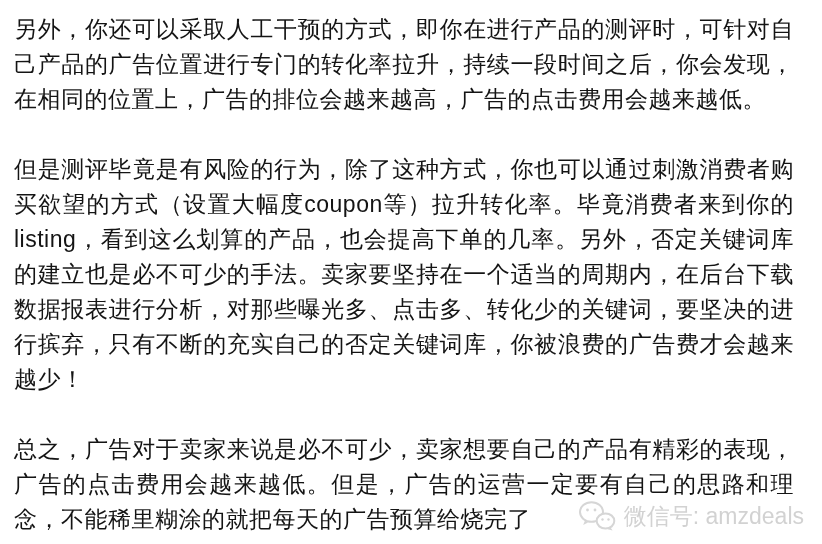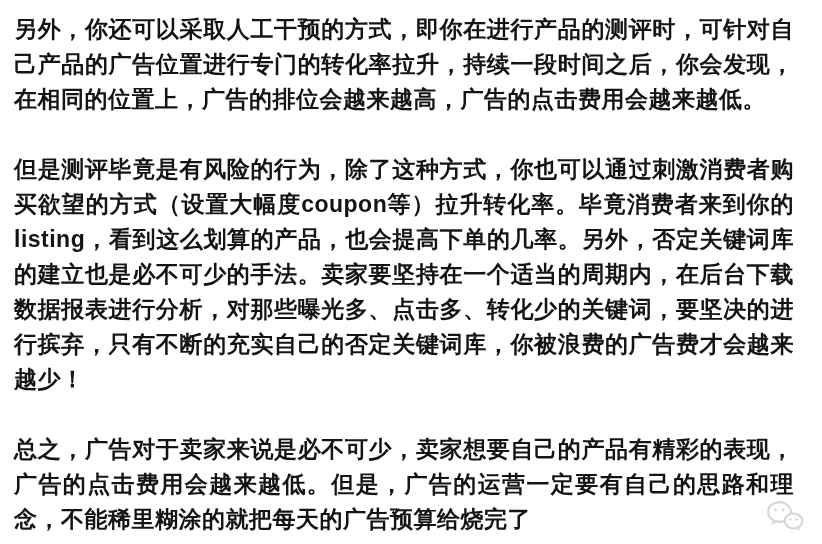--- a/index.html
+++ b/index.html
@@ -16,21 +16,21 @@
     left: 14px;
     top: 12px;
     right: 28px;
     color: #141414;
     font-size: 23px;
     line-height: 35px;
     letter-spacing: 0.5px;
     text-align: justify;
     text-justify: inter-ideograph;
   }
-  .para { margin: 0 0 35px 0; font-weight: bold; }
+  .para { margin: 0 0 35px 0; }
   .watermark {
     position: absolute;
     right: 18px;
     bottom: 12px;
     display: flex;
     align-items: center;
     gap: 8px;
     color: #d2d2d2;
     font-size: 23px;
     white-space: nowrap;
@@ -54,13 +54,14 @@
       <ellipse cx="13.5" cy="12" rx="11.5" ry="9.8" fill="#ffffff" stroke="#d6d6d6" stroke-width="2"></ellipse>
       <path d="M7 20.5 L5.2 25 L10 22.5 Z" fill="#d6d6d6"></path>
       <circle cx="9.5" cy="10" r="1.4" fill="#d6d6d6"></circle>
       <circle cx="17" cy="10" r="1.4" fill="#d6d6d6"></circle>
       <ellipse cx="27.5" cy="21" rx="8.8" ry="7.6" fill="#ffffff" stroke="#d6d6d6" stroke-width="2"></ellipse>
       <path d="M32.5 27.2 L34.5 30.6 L29.8 29.2 Z" fill="#d6d6d6"></path>
       <circle cx="24.5" cy="19.5" r="1.2" fill="#d6d6d6"></circle>
       <circle cx="30.5" cy="19.5" r="1.2" fill="#d6d6d6"></circle>
     </svg>
   </span>
+  <span class="wm-text">微信号: amzdeals</span>
 </div>
 
 </body></html>

